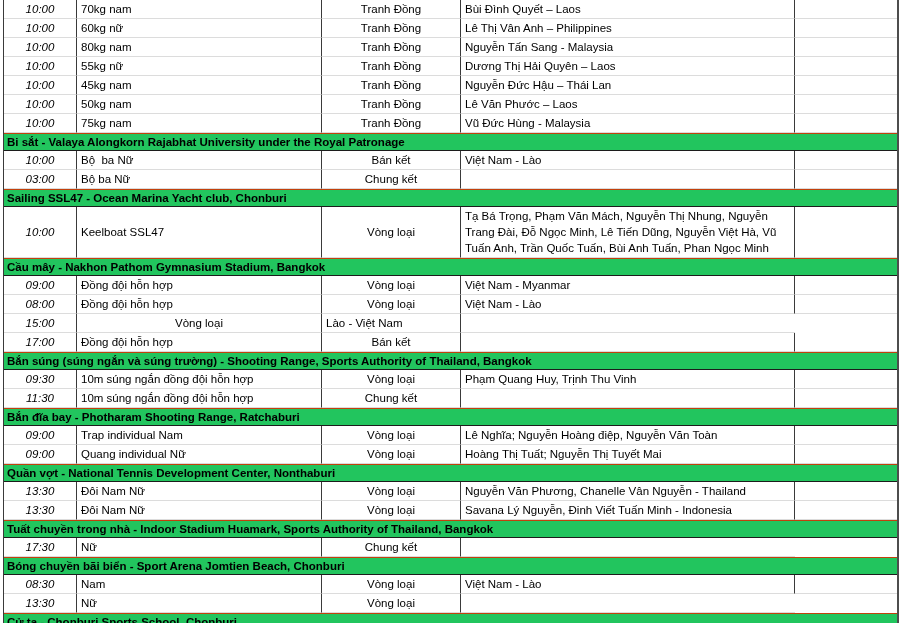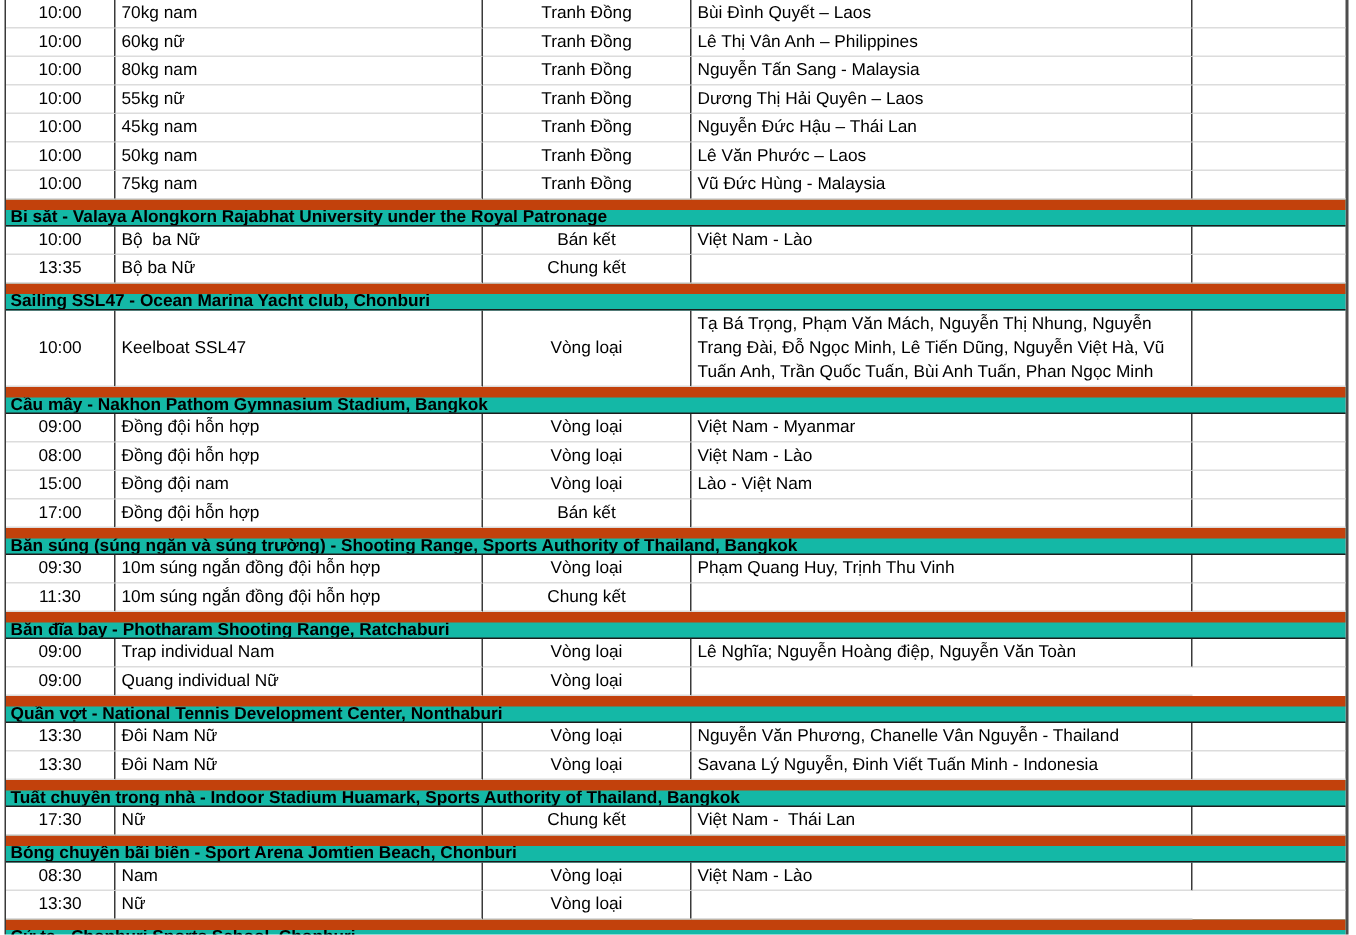--- a/index.html
+++ b/index.html
@@ -7,37 +7,37 @@
     width:904px;height:623px;overflow:hidden;background:#ffffff;
     font-family:"Liberation Sans",sans-serif;font-size:11.5px;color:#000;
   }
   .sched-table{
     margin-left:3px;width:896px;box-sizing:border-box;
     border-left:1px solid #3a3a3a;border-right:2px solid #4d4d4d;
     background:#fff;
   }
   .sec{
     height:18px;box-sizing:border-box;
-    background:#14b8a6;
-    border-top:7px solid #c2410c;border-bottom:1px solid #1c1c1c;
+    background:#22c55e;
+    border-top:1px solid #c2410c;border-bottom:1px solid #1c1c1c;
     font-weight:700;display:flex;align-items:center;
     padding:0 3px;white-space:pre;overflow:hidden;
   }
   .row{
     display:grid;
     grid-template-columns:73px 245px 139px 334px auto;
     min-height:18px;box-sizing:border-box;
   }
   .cell{
     box-sizing:border-box;display:flex;align-items:center;
     border-bottom:1px solid #dcdcdc;
     padding:1px 4px;overflow:hidden;white-space:pre-wrap;line-height:16px;
   }
   .vline{border-right:1px solid #3a3a3a;}
-  .time-cell{justify-content:center;padding:1px 2px;}
+  .time-cell{justify-content:center;padding:1px 2px;font-style:italic;}
   .round-cell{justify-content:center;}
   .notes-cell{padding:0;}
 </style>
 </head>
 <body>
 
 <div class="sched-table">
     <div class="row">
     <div class="cell vline time-cell">10:00</div>
     <div class="cell vline event-cell">70kg nam</div>
@@ -89,21 +89,21 @@
   </div>
     <div class="sec">Bi sắt - Valaya Alongkorn Rajabhat University under the Royal Patronage</div>
     <div class="row">
     <div class="cell vline time-cell">10:00</div>
     <div class="cell vline event-cell">Bộ  ba Nữ</div>
     <div class="cell vline round-cell">Bán kết</div>
     <div class="cell vline participants-cell">Việt Nam - Lào</div>
     <div class="cell notes-cell"></div>
   </div>
     <div class="row">
-    <div class="cell vline time-cell">13:35</div>
+    <div class="cell vline time-cell">03:00</div>
     <div class="cell vline event-cell">Bộ ba Nữ</div>
     <div class="cell vline round-cell">Chung kết</div>
     <div class="cell vline participants-cell"></div>
     <div class="cell notes-cell"></div>
   </div>
     <div class="sec">Sailing SSL47 - Ocean Marina Yacht club, Chonburi</div>
     <div class="row">
     <div class="cell vline time-cell">10:00</div>
     <div class="cell vline event-cell">Keelboat SSL47</div>
     <div class="cell vline round-cell">Vòng loại</div>
@@ -120,21 +120,20 @@
   </div>
     <div class="row">
     <div class="cell vline time-cell">08:00</div>
     <div class="cell vline event-cell">Đồng đội hỗn hợp</div>
     <div class="cell vline round-cell">Vòng loại</div>
     <div class="cell vline participants-cell">Việt Nam - Lào</div>
     <div class="cell notes-cell"></div>
   </div>
     <div class="row">
     <div class="cell vline time-cell">15:00</div>
-    <div class="cell vline event-cell">Đồng đội nam</div>
     <div class="cell vline round-cell">Vòng loại</div>
     <div class="cell vline participants-cell">Lào - Việt Nam</div>
     <div class="cell notes-cell"></div>
   </div>
     <div class="row">
     <div class="cell vline time-cell">17:00</div>
     <div class="cell vline event-cell">Đồng đội hỗn hợp</div>
     <div class="cell vline round-cell">Bán kết</div>
     <div class="cell vline participants-cell"></div>
     <div class="cell notes-cell"></div>
@@ -159,20 +158,21 @@
     <div class="cell vline time-cell">09:00</div>
     <div class="cell vline event-cell">Trap individual Nam</div>
     <div class="cell vline round-cell">Vòng loại</div>
     <div class="cell vline participants-cell">Lê Nghĩa; Nguyễn Hoàng điệp, Nguyễn Văn Toàn</div>
     <div class="cell notes-cell"></div>
   </div>
     <div class="row">
     <div class="cell vline time-cell">09:00</div>
     <div class="cell vline event-cell">Quang individual Nữ</div>
     <div class="cell vline round-cell">Vòng loại</div>
+    <div class="cell vline participants-cell">Hoàng Thị Tuất; Nguyễn Thị Tuyết Mai</div>
     <div class="cell notes-cell"></div>
   </div>
     <div class="sec">Quần vợt - National Tennis Development Center, Nonthaburi</div>
     <div class="row">
     <div class="cell vline time-cell">13:30</div>
     <div class="cell vline event-cell">Đôi Nam Nữ</div>
     <div class="cell vline round-cell">Vòng loại</div>
     <div class="cell vline participants-cell">Nguyễn Văn Phương, Chanelle Vân Nguyễn - Thailand</div>
     <div class="cell notes-cell"></div>
   </div>
@@ -181,21 +181,20 @@
     <div class="cell vline event-cell">Đôi Nam Nữ</div>
     <div class="cell vline round-cell">Vòng loại</div>
     <div class="cell vline participants-cell">Savana Lý Nguyễn, Đinh Viết Tuấn Minh - Indonesia</div>
     <div class="cell notes-cell"></div>
   </div>
     <div class="sec">Tuất chuyền trong nhà - Indoor Stadium Huamark, Sports Authority of Thailand, Bangkok</div>
     <div class="row">
     <div class="cell vline time-cell">17:30</div>
     <div class="cell vline event-cell">Nữ</div>
     <div class="cell vline round-cell">Chung kết</div>
-    <div class="cell vline participants-cell">Việt Nam -  Thái Lan</div>
     <div class="cell notes-cell"></div>
   </div>
     <div class="sec">Bóng chuyền bãi biển - Sport Arena Jomtien Beach, Chonburi</div>
     <div class="row">
     <div class="cell vline time-cell">08:30</div>
     <div class="cell vline event-cell">Nam</div>
     <div class="cell vline round-cell">Vòng loại</div>
     <div class="cell vline participants-cell">Việt Nam - Lào</div>
     <div class="cell notes-cell"></div>
   </div>

